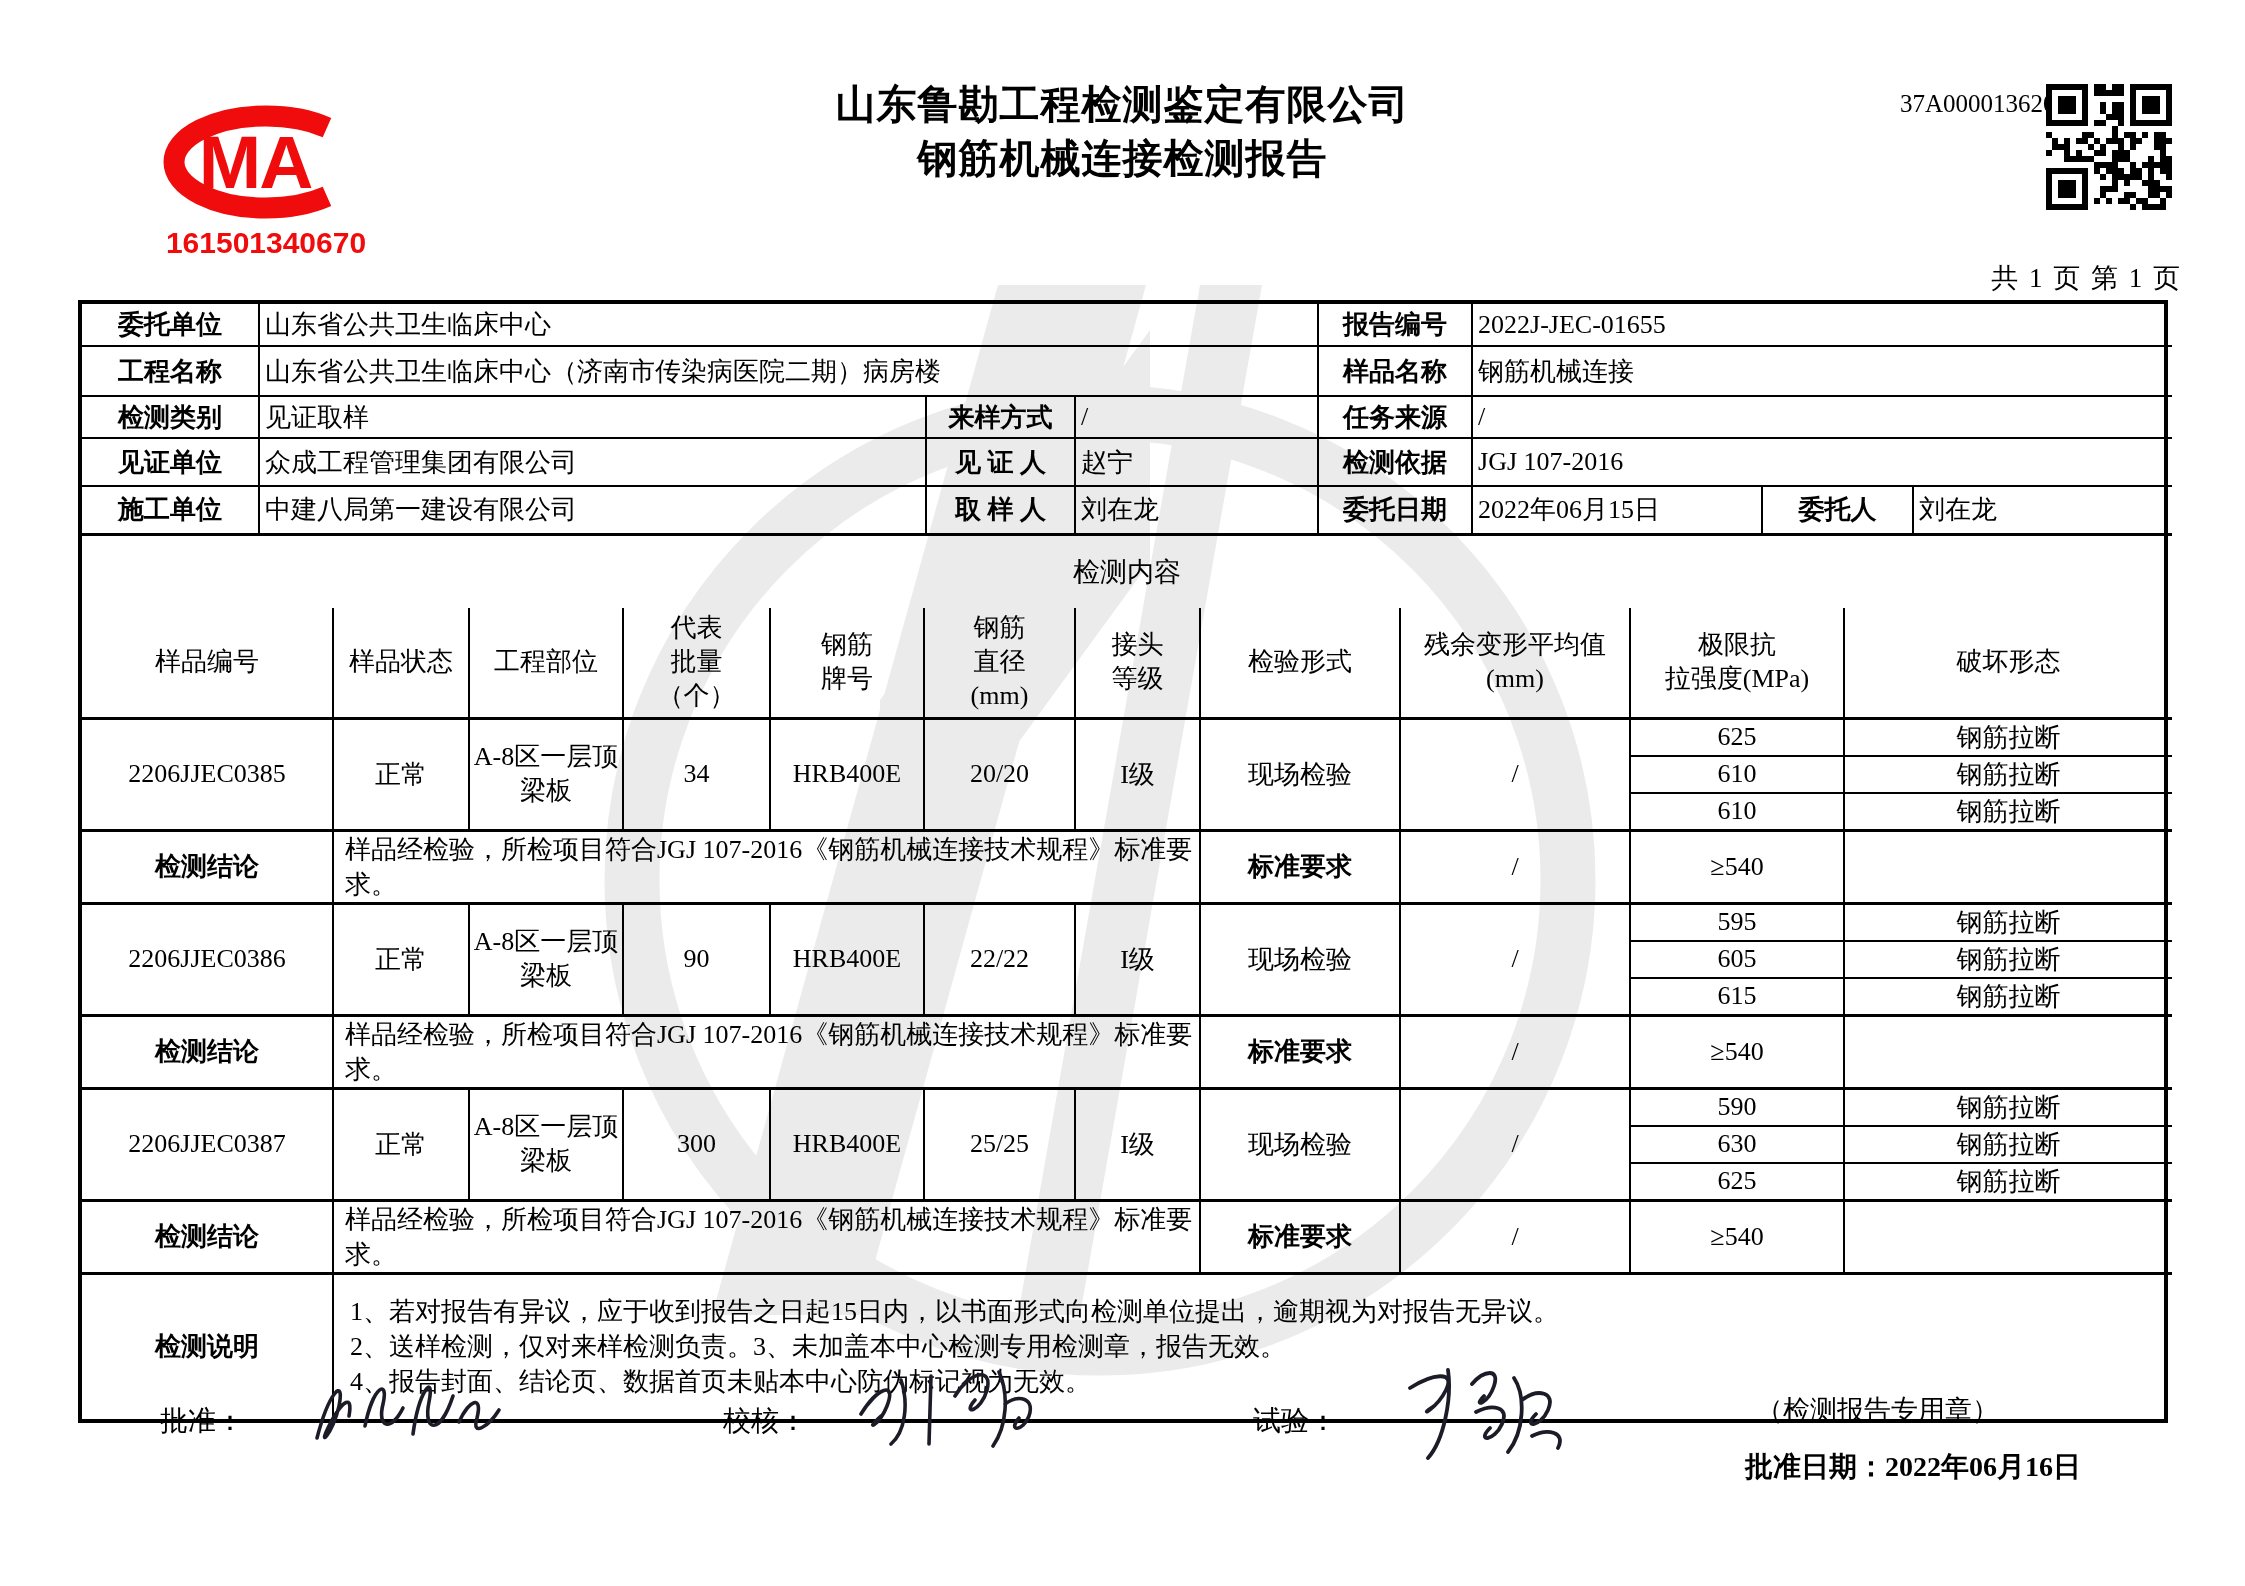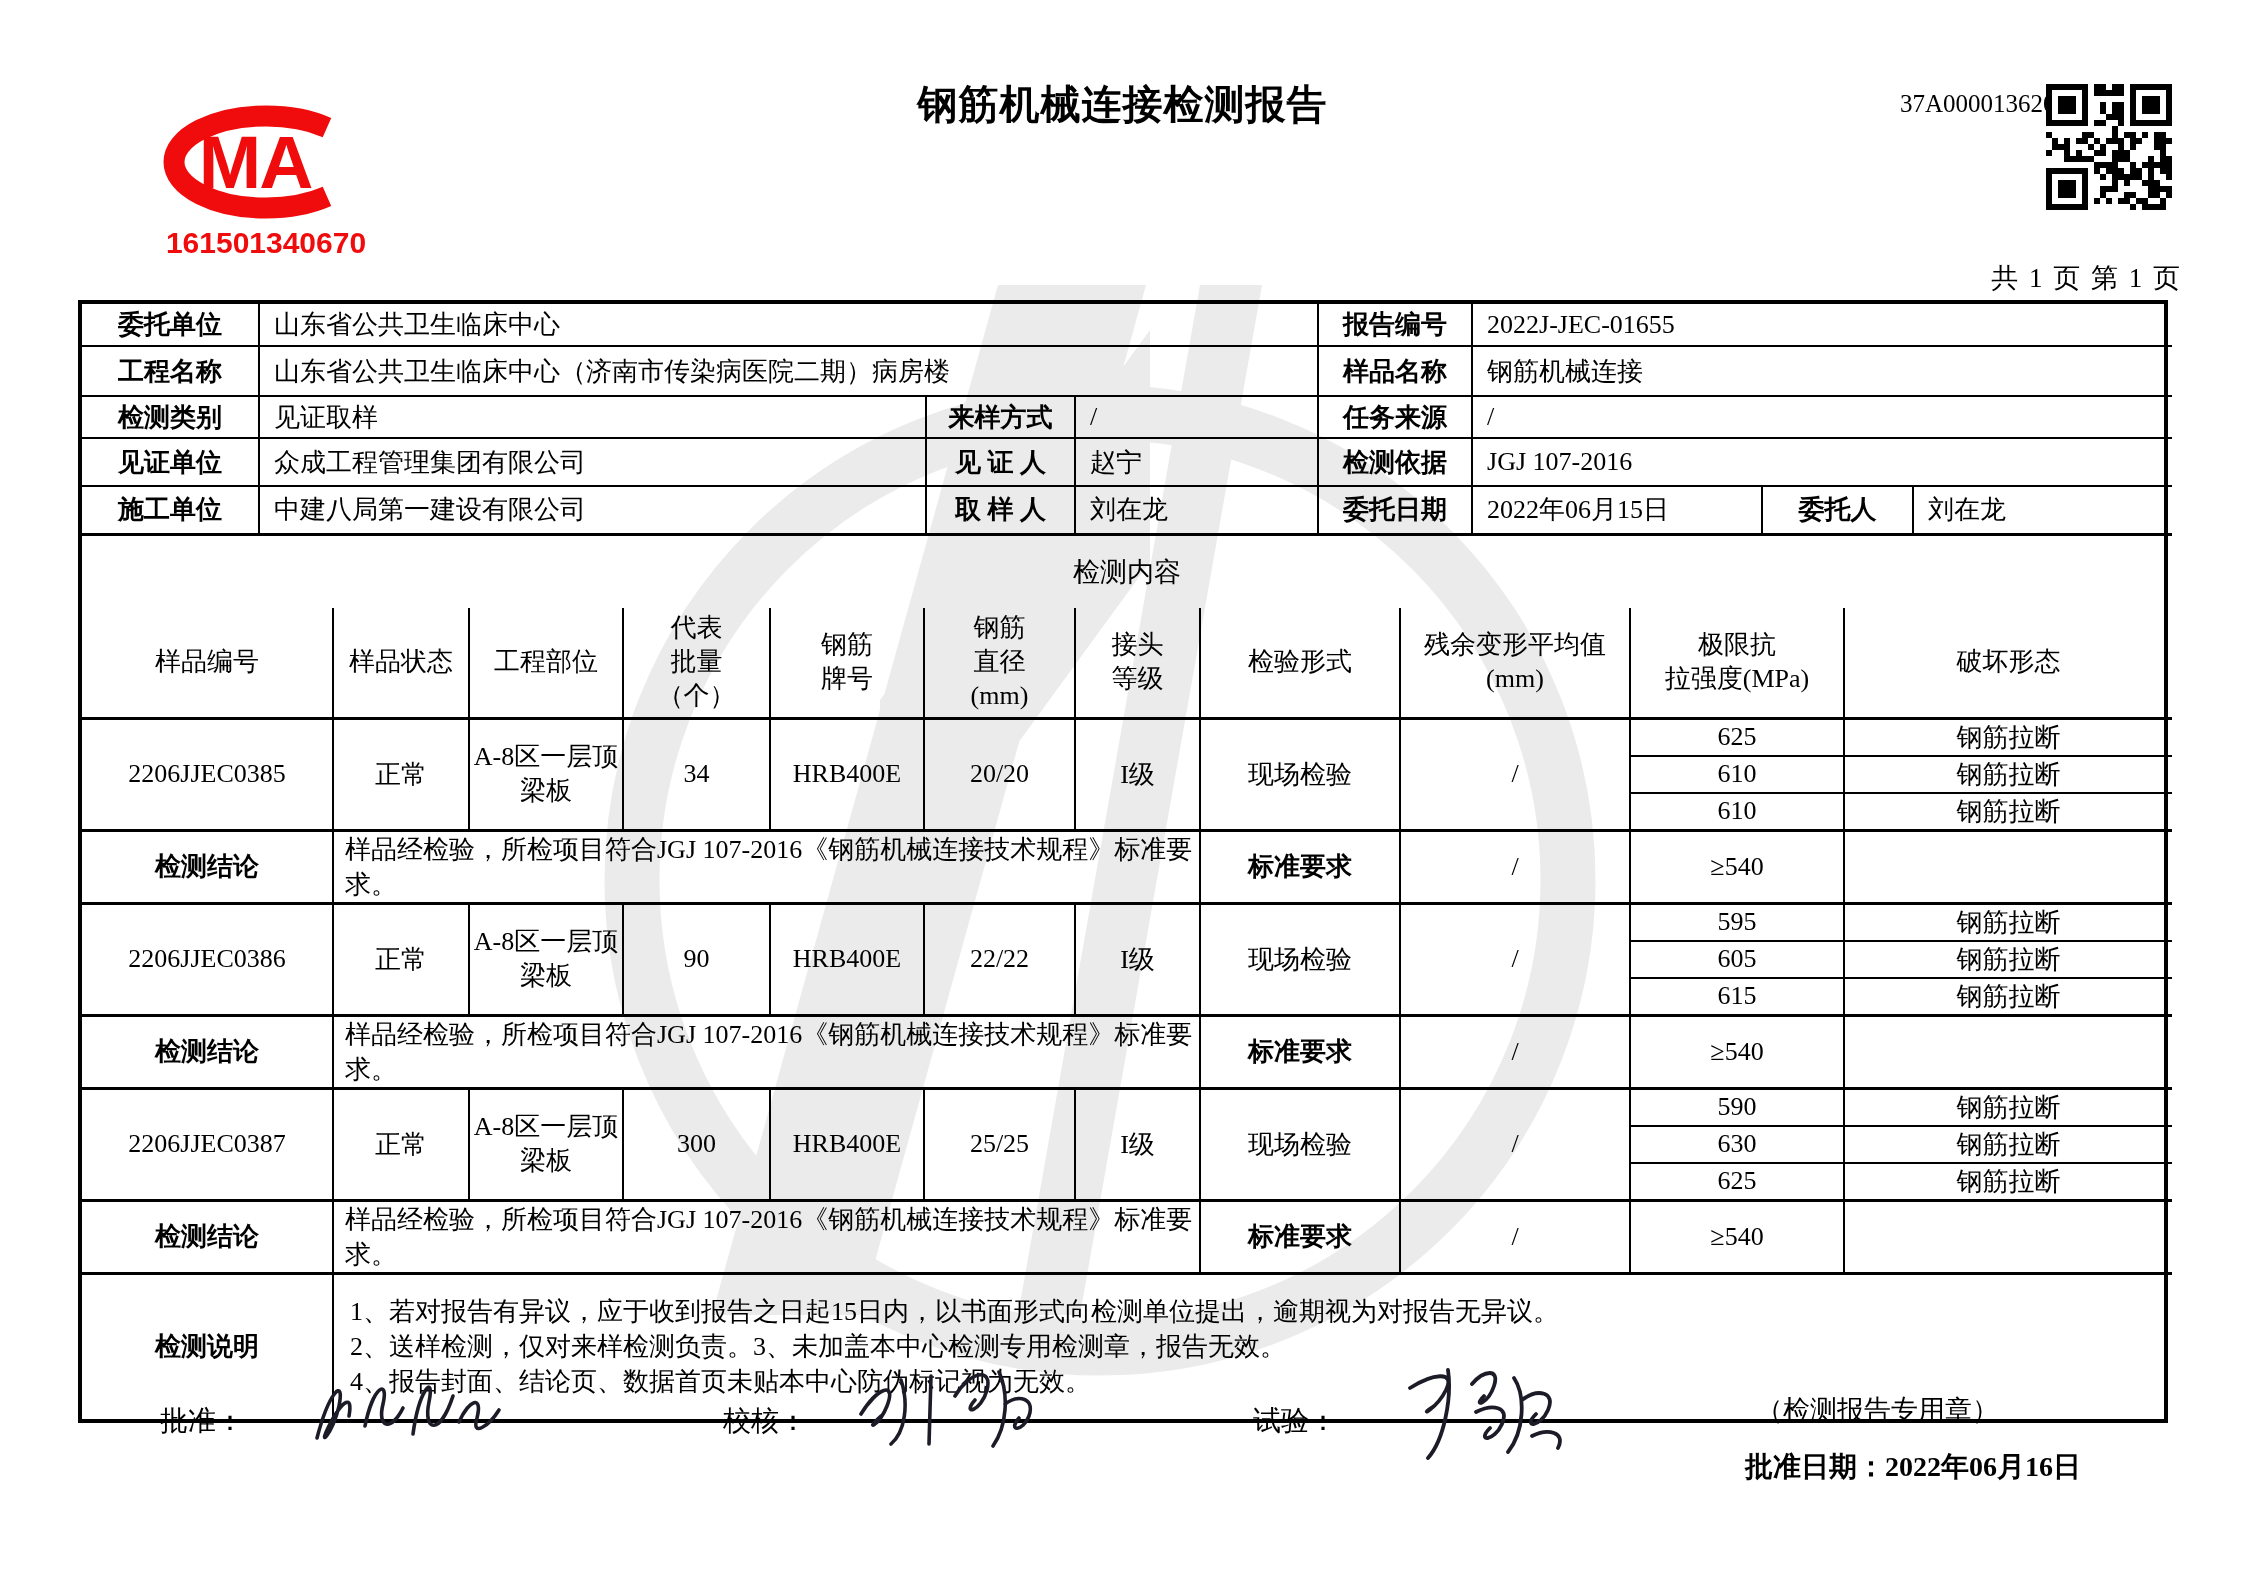--- a/index.html
+++ b/index.html
@@ -28,21 +28,21 @@
   table { border-collapse:collapse; table-layout:fixed; width:100%; background:transparent; }
   td, th { border:2px solid #000; font-size:26px; font-weight:normal;
            text-align:center; vertical-align:middle; overflow:hidden; background:transparent; }
   td:first-child, th:first-child { border-left:none; }
   td:last-child, th:last-child { border-right:none; }
   tr:first-child > td, tr:first-child > th { border-top:none; }
   table.t-info tr.band-row td { border-top:3px solid #000; border-bottom:none; height:74px; font-size:27px; }
   table.t-main tr:first-child th { border-top:none; border-bottom:3px solid #000; }
   table.t-main tr.notes-row td { border-bottom:none; }
   .lbl { font-weight:bold; }
-  .val { text-align:left; padding-left:14px;border-radius:16px; }
+  .val { text-align:left; padding-left:5px;border-radius:16px; }
   .preline { white-space:pre-line; line-height:34px; }
   
   tr.r1 td { height:42px; } tr.r2 td { height:50px; } tr.r3 td { height:42px; }
   tr.r4 td, tr.r5 td, tr.r6 td { height:48px; }
   
   table.t-main tr.head th { height:110px; line-height:34px; }
   table.t-main tr.g-row td { height:34px; }
   table.t-main tr.concl-row td { height:50px; border-top:3px solid #000; border-bottom:3px solid #000; }
   table.t-main td.concl-text { text-align:left; padding-left:11px; }
   table.t-main tr.notes-row td { height:146px; }
@@ -67,20 +67,21 @@
 
   <div class="cma">
     <svg width="216" height="116" viewBox="0 0 216 116">
       <ellipse cx="108" cy="58" rx="92" ry="46" fill="none" stroke="#f00c0c" stroke-width="21" pathLength="100" stroke-dasharray="78 22" stroke-dashoffset="-11"></ellipse>
       <text x="97" y="84" text-anchor="middle" fill="#f00c0c" font-size="75" font-weight="bold" font-family="Liberation Sans, DejaVu Sans, sans-serif" letter-spacing="-2">MA</text>
     </svg>
     <div class="cma-num">161501340670</div>
   </div>
 
   <div class="titles">
+    <div class="t1">山东鲁勘工程检测鉴定有限公司</div>
     <div class="t2">钢筋机械连接检测报告</div>
   </div>
 
   <div class="codebar">37A00001362022</div>
   <div class="qr" id="qr"><svg width="126" height="126" xmlns="http://www.w3.org/2000/svg">
         <g fill="#000">
           <rect x="48" y="0" width="6" height="6"></rect>
           <rect x="54" y="0" width="6" height="6"></rect>
           <rect x="66" y="0" width="6" height="6"></rect>
           <rect x="72" y="0" width="6" height="6"></rect>

